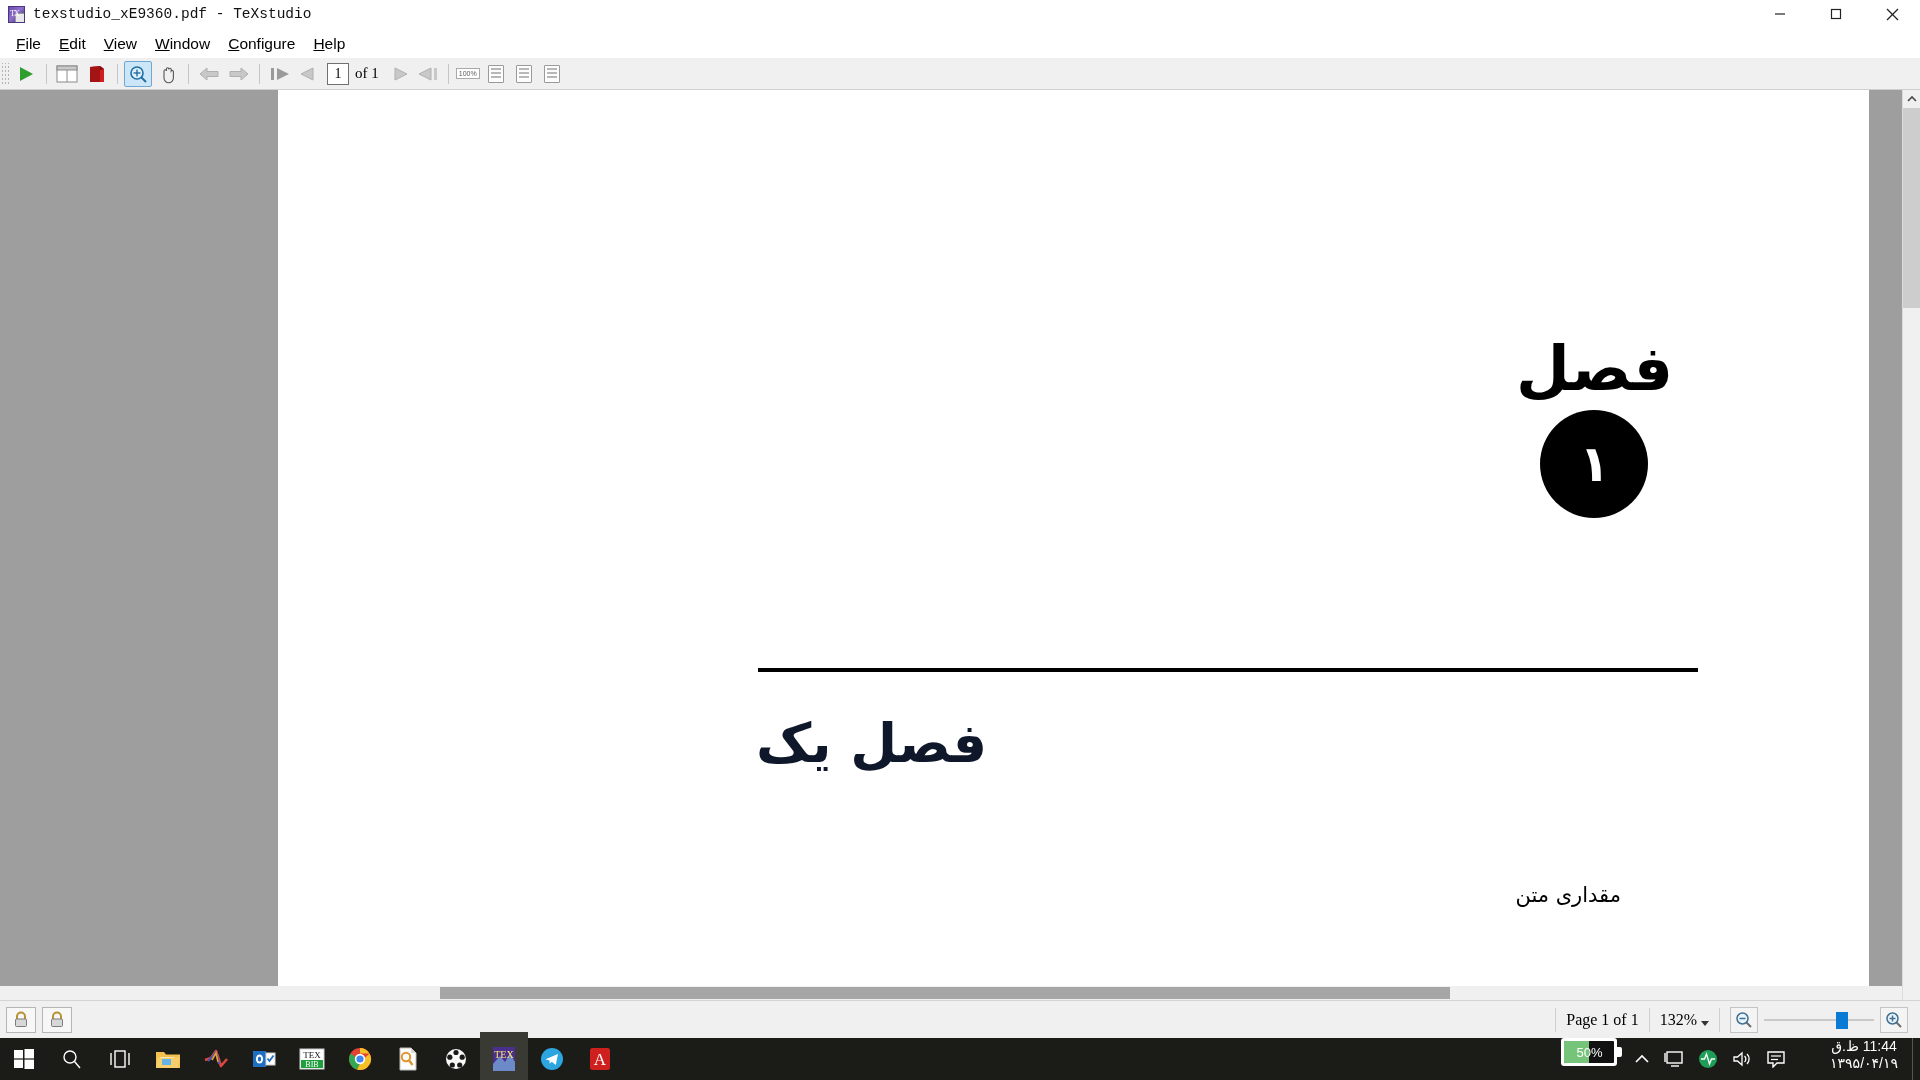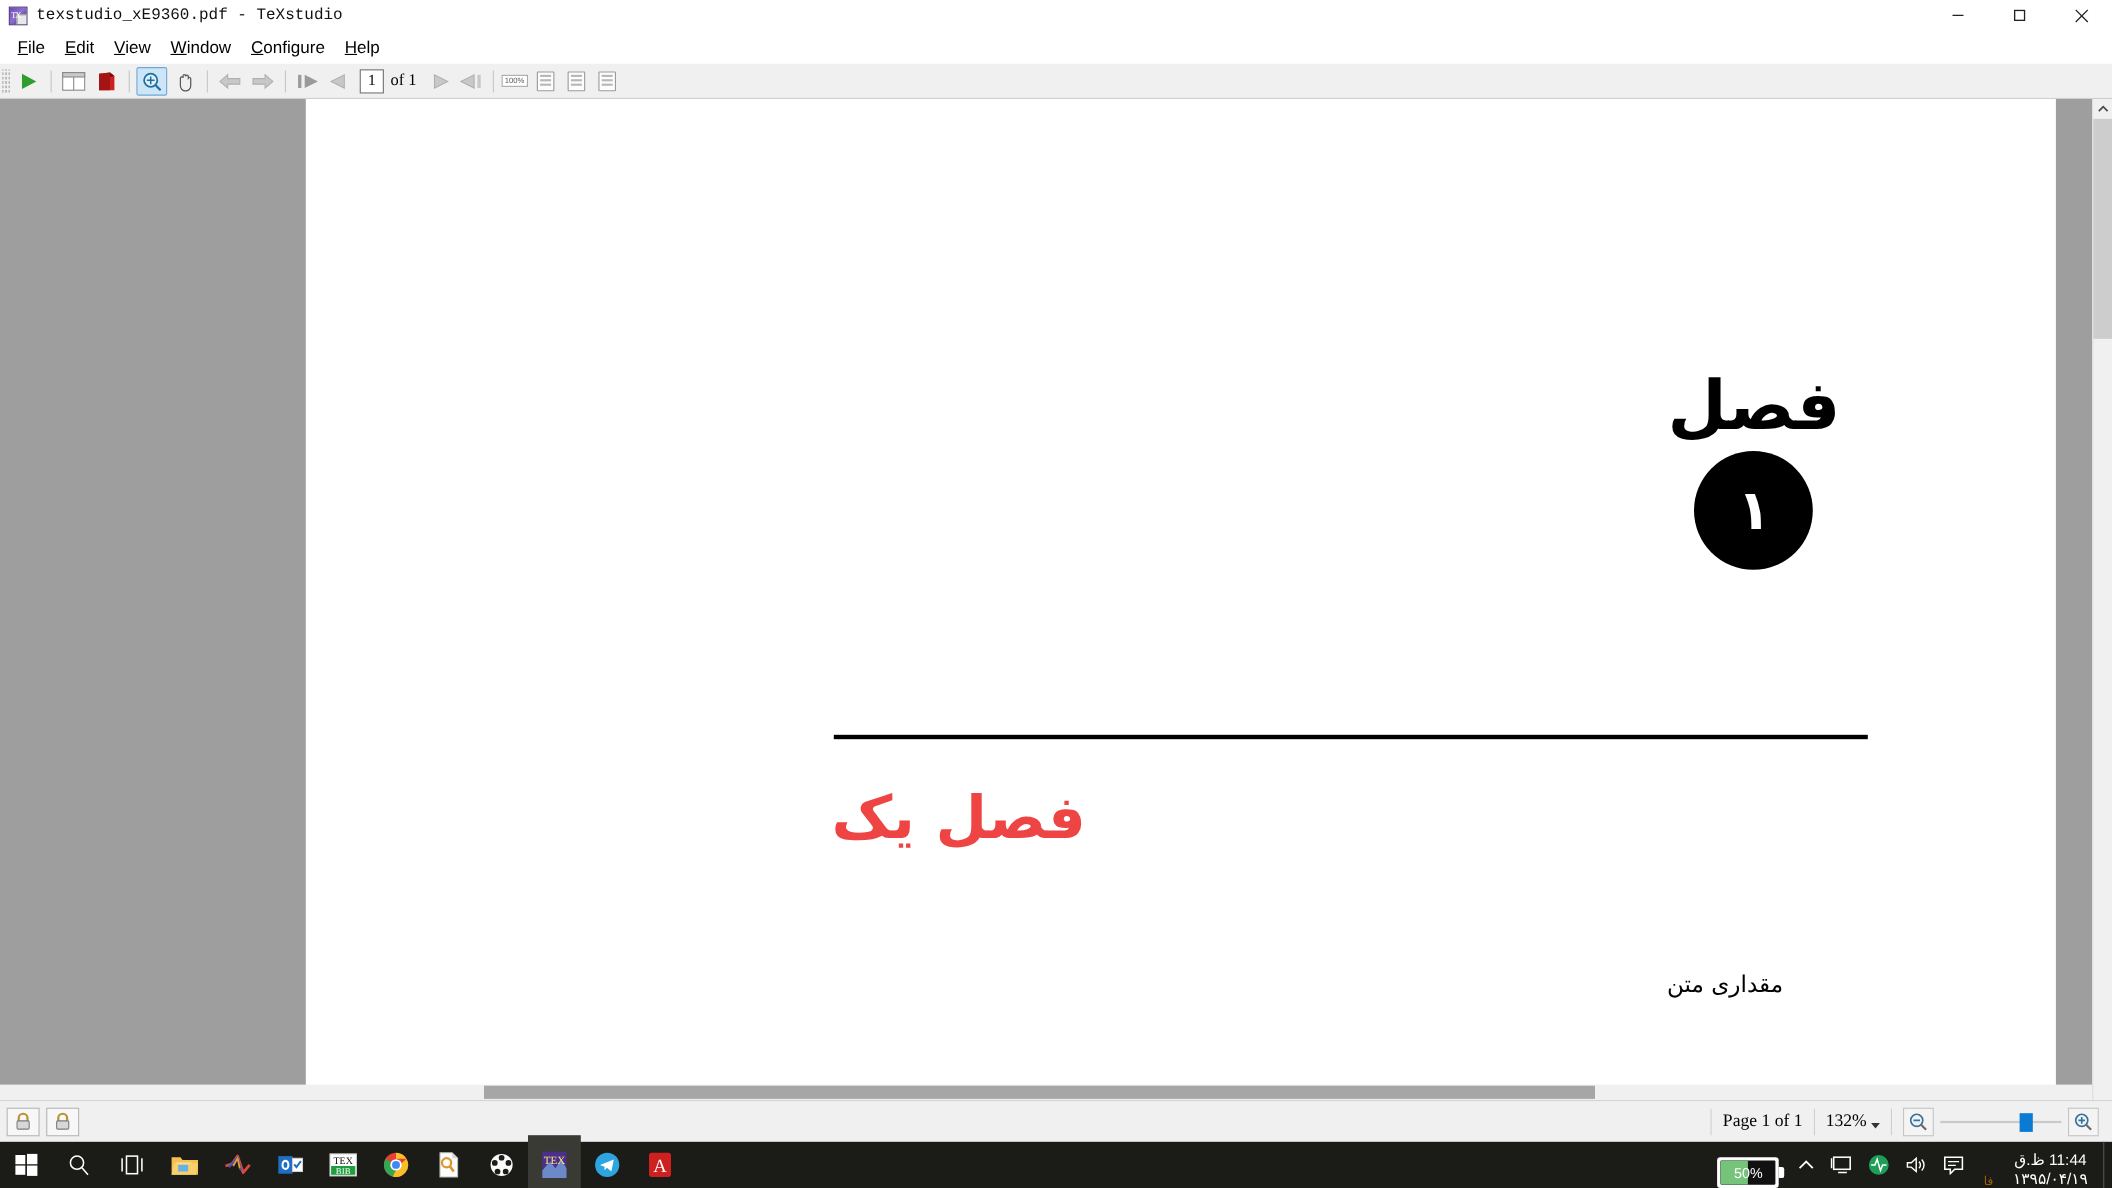--- a/index.html
+++ b/index.html
@@ -125,21 +125,21 @@
   .chapter-num {
     color: #fff; font-size: 50px; line-height: 50px;
     font-family: "DejaVu Sans", sans-serif; font-weight: 700;
   }
   .rule {
     position: absolute; left: 480px; top: 578px; width: 940px; height: 4px;
     background: #000;
   }
   .chapter-title {
     position: absolute; left: 478px; top: 622px;
-    font-size: 54px; color: #ef4444; direction: rtl;
+    font-size: 54px; color: #0f172a; direction: rtl;
     font-family: "DejaVu Sans", sans-serif; font-weight: 700;
   }
   .body-text {
     position: absolute; right: 248px; top: 793px;
     font-size: 21px; color: #000; direction: rtl;
     font-family: "DejaVu Sans", sans-serif;
   }
 
   
   .vscroll {
@@ -195,21 +195,21 @@
   }
   .tk {
     width: 48px; height: 54px; position: relative; flex: none;
     display: flex; align-items: center; justify-content: center;
   }
   .tk.running::after {
     content:""; position:absolute; left:8px; right:8px; bottom:0; height:3px;
     background:#3da9e8;
   }
   .tk.active { background: #3a3a35; }
-  .tray { margin-left: auto; display: flex; align-items: flex-end; height: 42px; }
+  .tray { margin-left: auto; display: flex; align-items: flex-start; height: 42px; }
   .tray-item { height:42px; display:flex; align-items:center; justify-content:center;
                padding: 0 7px; color:#fff; }
   .battery {
     width: 56px; height: 28px; background: #fff; border-radius: 3px;
     position: relative; display: flex; align-items: center; margin: 0 10px;
     flex: none;
   }
   .battery::after {
     content:""; position:absolute; right:-5px; top:9px; width:5px; height:10px;
     background:#fff; border-radius:0 2px 2px 0;

